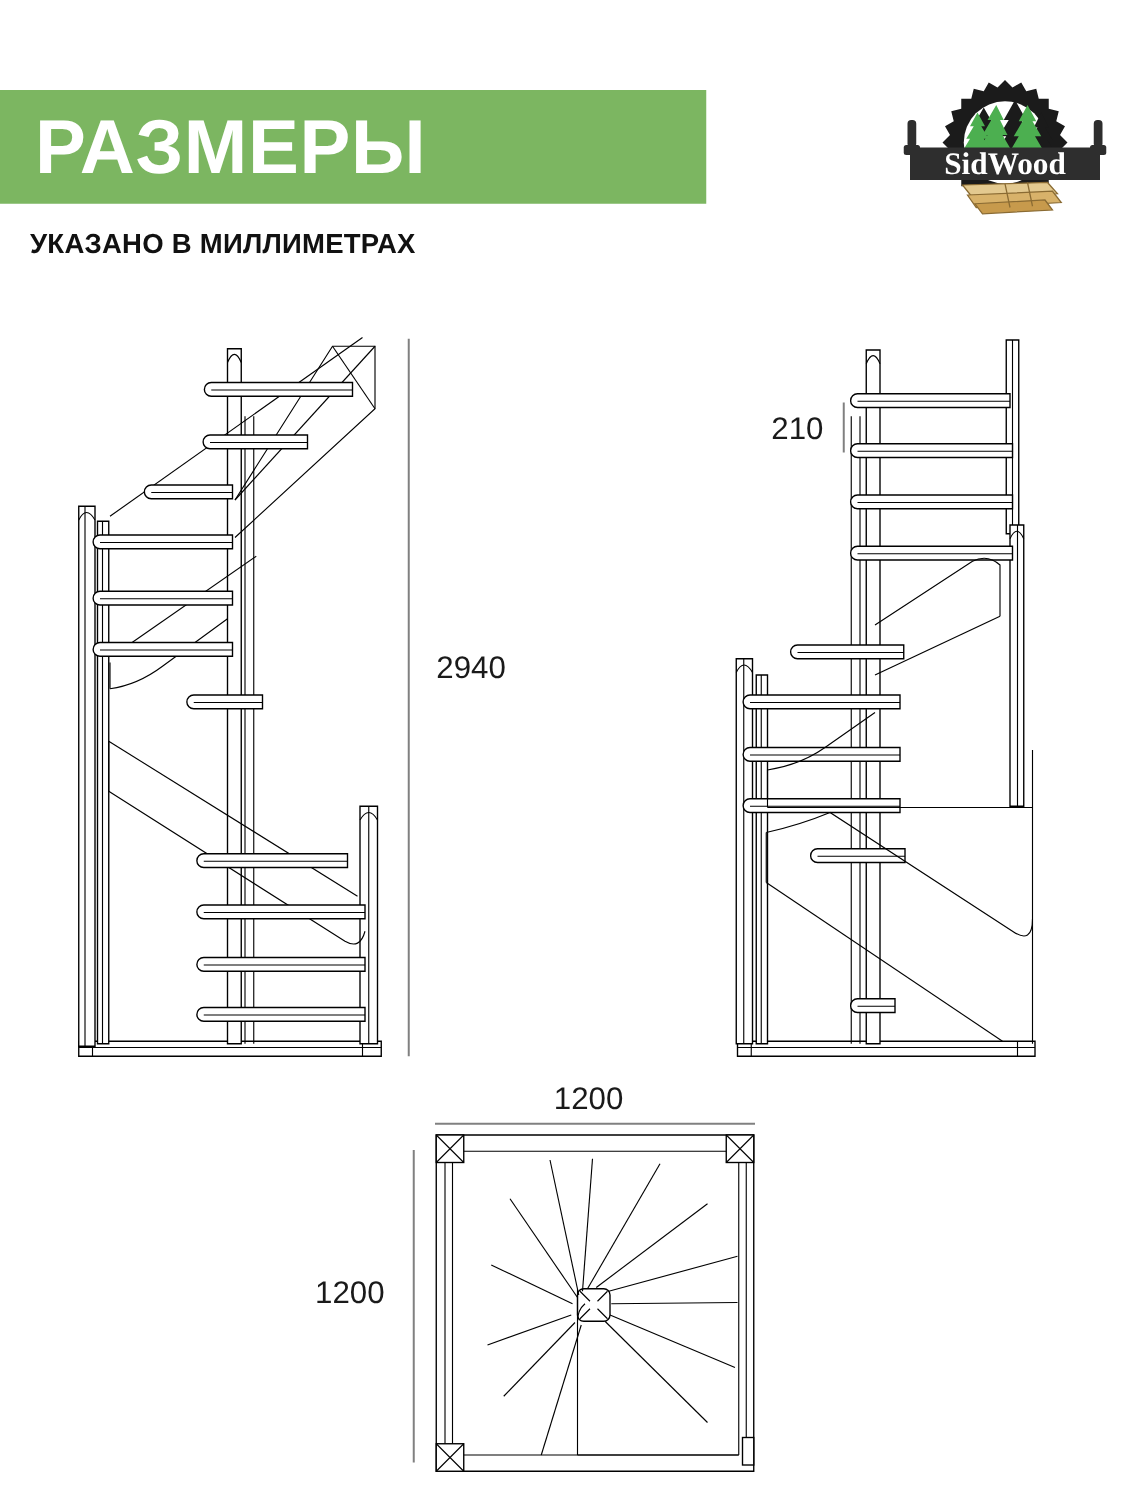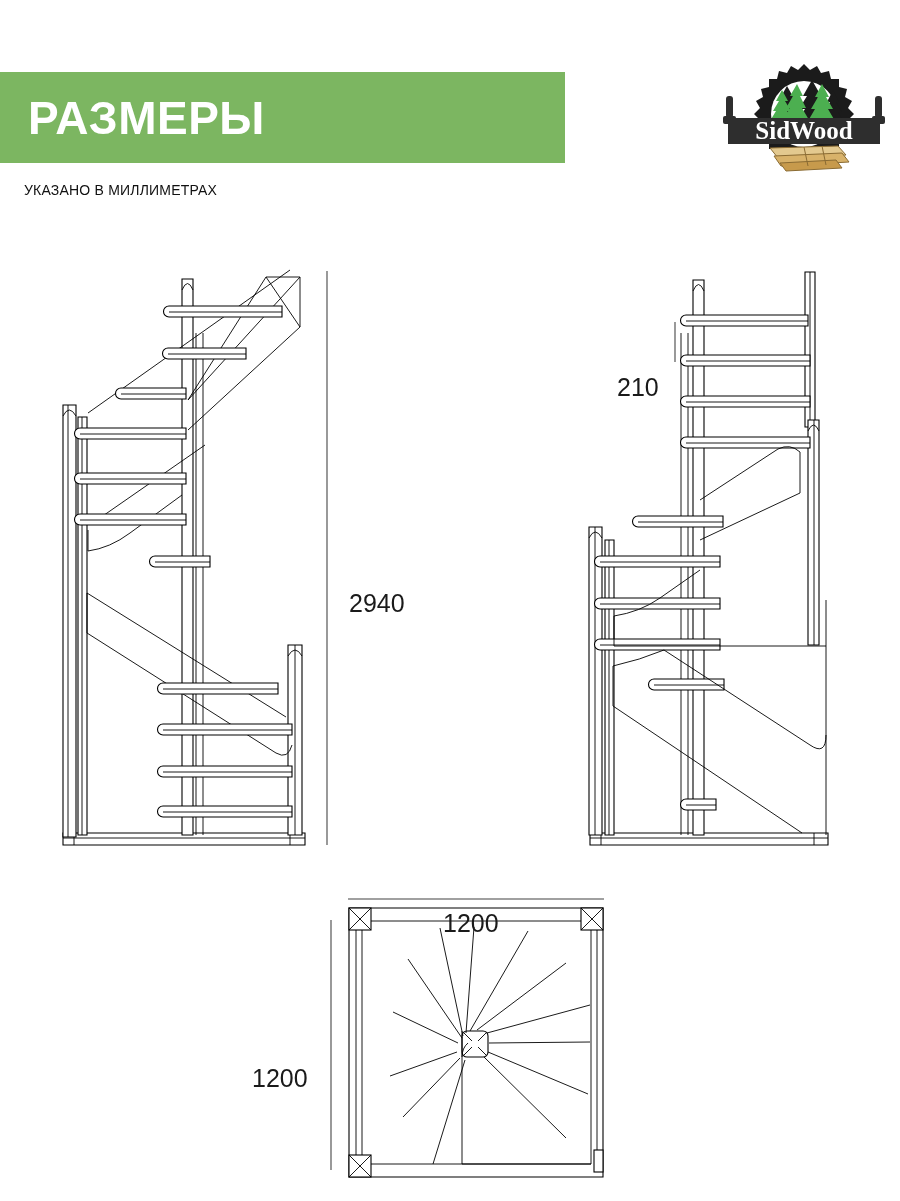--- a/index.html
+++ b/index.html
@@ -21,32 +21,32 @@
     left: 0px;
     top: 72px;
     width: 565px;
     height: 91px;
     background: #7cb661;
     display: flex;
     align-items: center;
   }
   .header-title {
     color: #ffffff;
-    font-size: 46px;
+    font-size: 61px;
     font-weight: bold;
     letter-spacing: 0.5px;
     margin-left: 28px;
     line-height: 1;
   }
   .subtitle {
     position: absolute;
     left: 24px;
     top: 182px;
-    font-size: 14px;
-    font-weight: normal;
+    font-size: 22px;
+    font-weight: bold;
     color: #111111;
     letter-spacing: 0.2px;
   }
 
   
   .logo {
     position: absolute;
     left: 718px;
     top: 56px;
     width: 172px;
@@ -62,23 +62,22 @@
     pointer-events: none;
   }
   .drawings svg { display: block; }
 
   .dim-text {
     position: absolute;
     font-size: 25px;
     color: #1a1a1a;
     font-family: "Liberation Sans", sans-serif;
     white-space: nowrap;
-    margin-top: 44px;
-  }
-  .dim-2940 { left: 349px; top: 545px; }
+  }
+  .dim-2940 { left: 349px; top: 520px; }
   .dim-210  { left: 617px; top: 329px; }
   .dim-1200-top { left: 443px; top: 865px; }
   .dim-1200-left { left: 252px; top: 1020px; }
 </style>
 </head>
 <body>
 
 <div class="header-band">
   <div class="header-title">РАЗМЕРЫ</div>
 </div>

